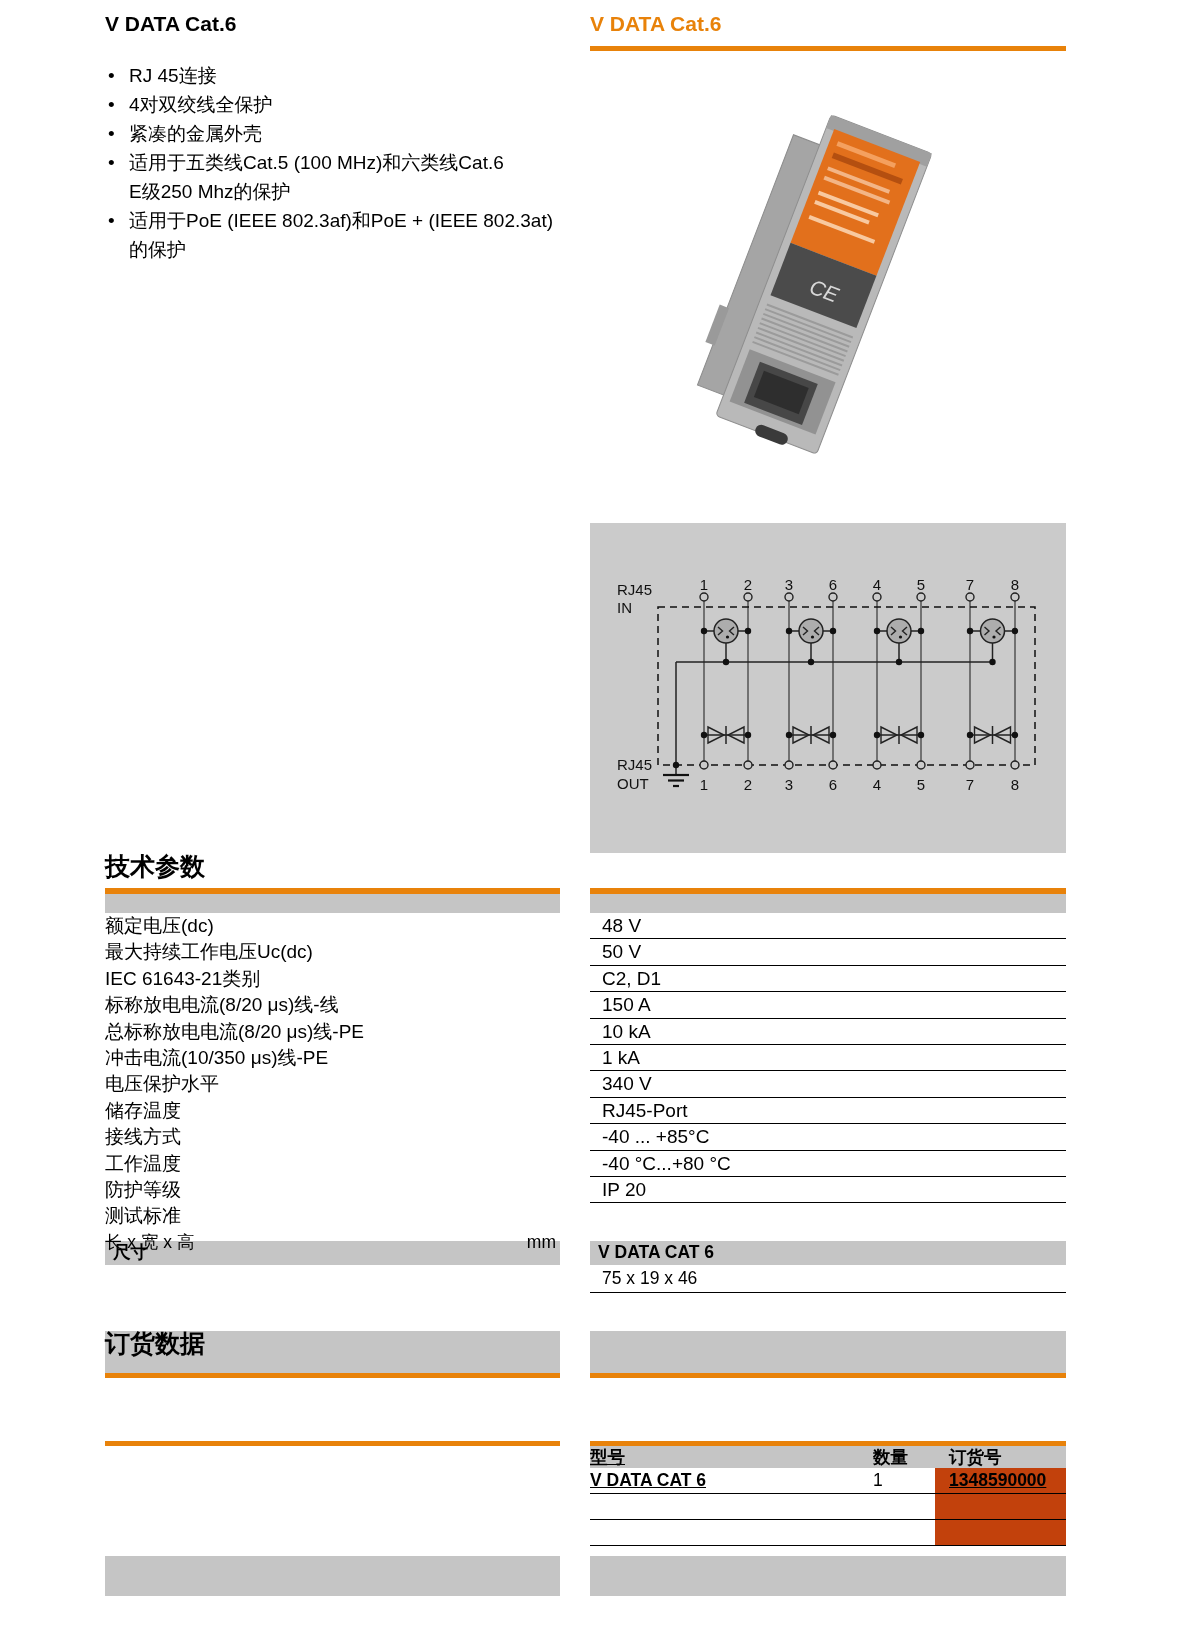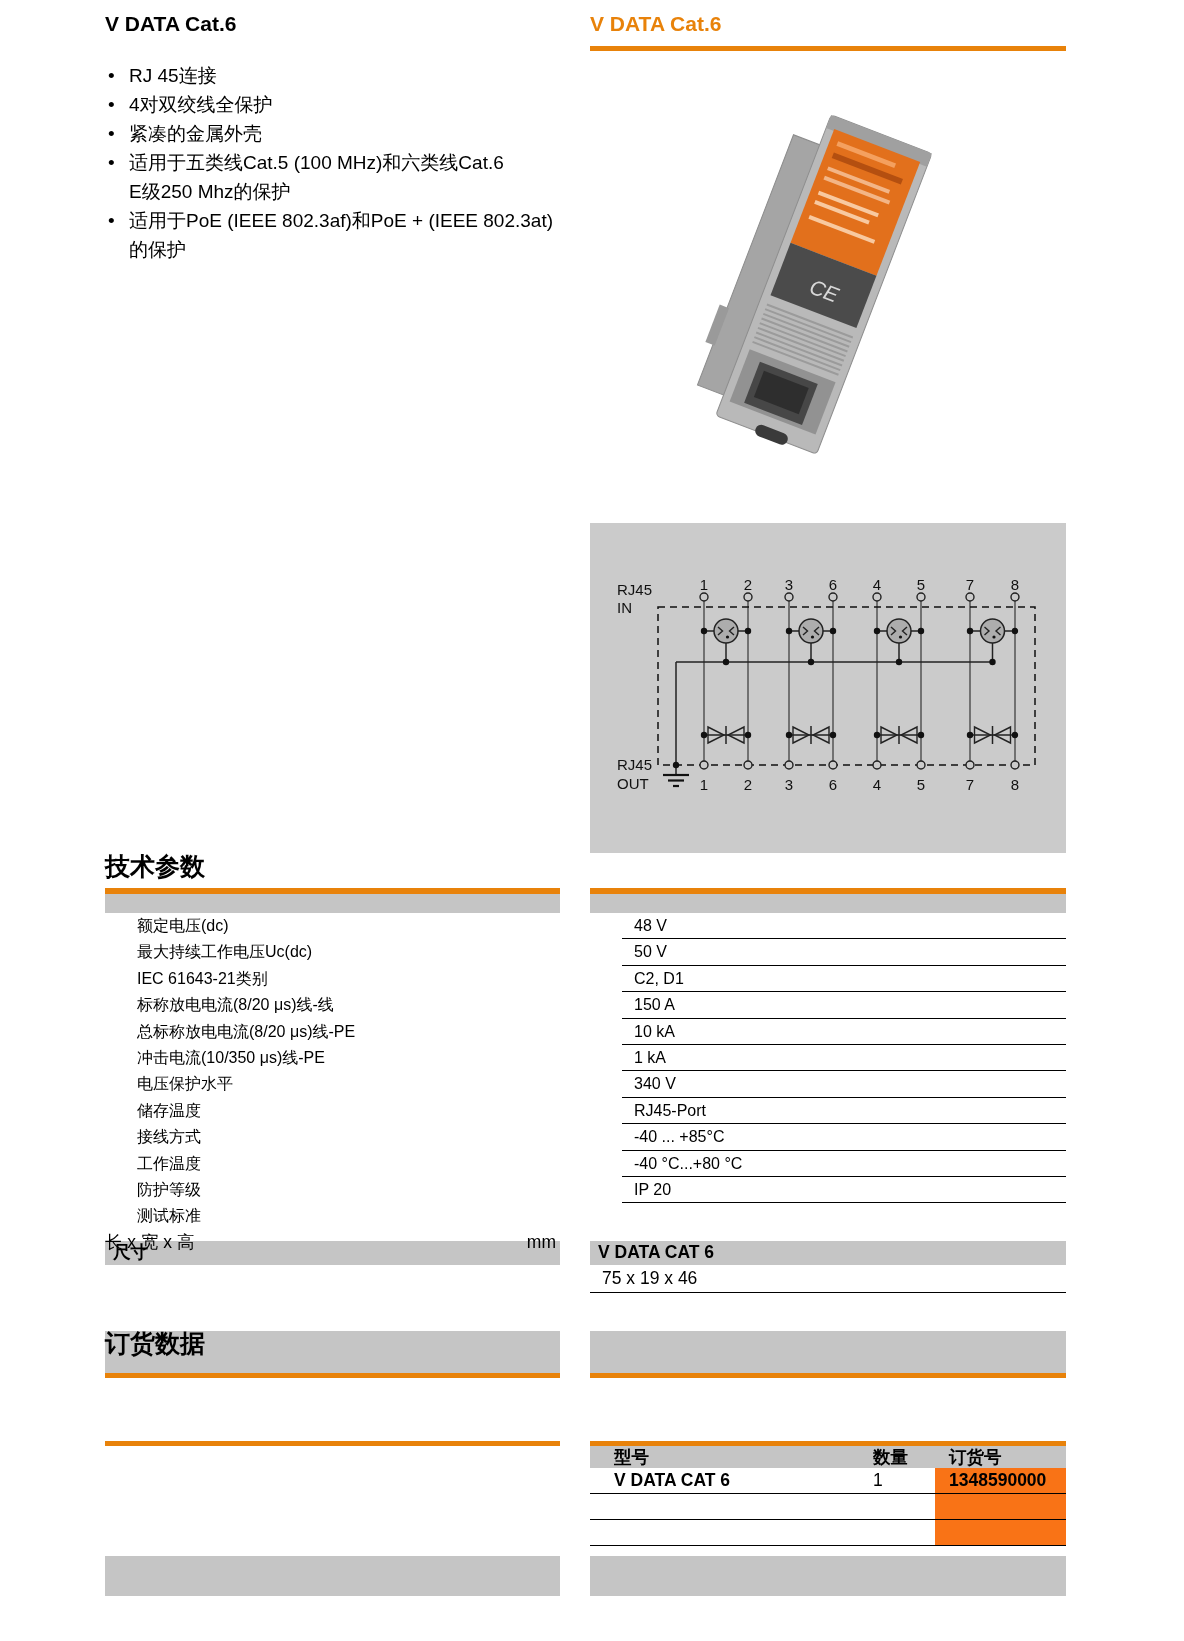--- a/index.html
+++ b/index.html
@@ -11,33 +11,33 @@
 .col-r{left:590px;width:476px;}
 .title{font-size:21px;font-weight:bold;white-space:nowrap;}
 #title-right{color:#E8820A;}
 .title-rule{top:46px;height:5px;background:#E8820A;}
 #features{top:61px;font-size:19px;line-height:29px;}
 .bullet{display:flex;}
 .bdot{width:24px;padding-left:3px;}
 .sect-head{font-size:25px;font-weight:bold;}
 .rule{height:6px;background:#E8820A;}
 .graybar{height:19px;background:#C5C5C5;}
-.trow{height:26.4px;line-height:26.4px;font-size:16px;overflow:hidden;white-space:nowrap;margin-left:32px;}
+.trow{height:26.4px;line-height:26.4px;font-size:19px;overflow:hidden;white-space:nowrap;}
 .tvalue{border-bottom:1px solid #000;padding-left:12px;}
 .dimbar{height:24px;line-height:22px;background:#C5C5C5;font-weight:bold;font-size:17.5px;padding-left:8px;}
 .dimrow{height:28px;line-height:28px;font-size:17.5px;display:flex;justify-content:space-between;padding-right:4px;}
 .dimval{height:28px;line-height:26px;font-size:17.5px;border-bottom:1px solid #000;padding-left:12px;}
 .block{height:47px;background:#C5C5C5;border-bottom:5px solid #E8820A;}
 .ohead{display:flex;height:22px;line-height:22px;background:#C5C5C5;font-weight:bold;font-size:17.5px;}
 .orow{display:flex;height:26px;line-height:25px;border-bottom:1px solid #000;font-size:17.5px;}
 .oc{overflow:hidden;white-space:nowrap;}
-.c-model{flex:1;padding-left:24px;}
+.c-model{flex:1;padding-left:0;text-decoration:underline;}
 .c-qty{width:52px;text-align:left;}
 .c-ord{width:131px;margin-left:10px;padding-left:14px;}
-.orow .c-ord{background:#f97316;}
+.orow .c-ord{background:#c2410c;text-decoration:underline;}
 .bold{font-weight:bold;}
 #diagram{top:523px;height:330px;background:#CBCBCB;}
 #diagram svg{display:block;width:476px;height:330px;}
 .pnum{font-size:15px;fill:#111;}
 .dlabel{font-size:15px;fill:#111;}
 .pline{stroke:#5a5a5a;stroke-width:1.6;}
 .wire{stroke:#222;stroke-width:1.5;fill:none;}
 .dashedbox{fill:none;stroke:#111;stroke-width:1.5;stroke-dasharray:7 5;}
 .pend{fill:#CBCBCB;stroke:#222;stroke-width:1.4;}
 .gdt{fill:#adadad;stroke:#222;stroke-width:1.5;}

